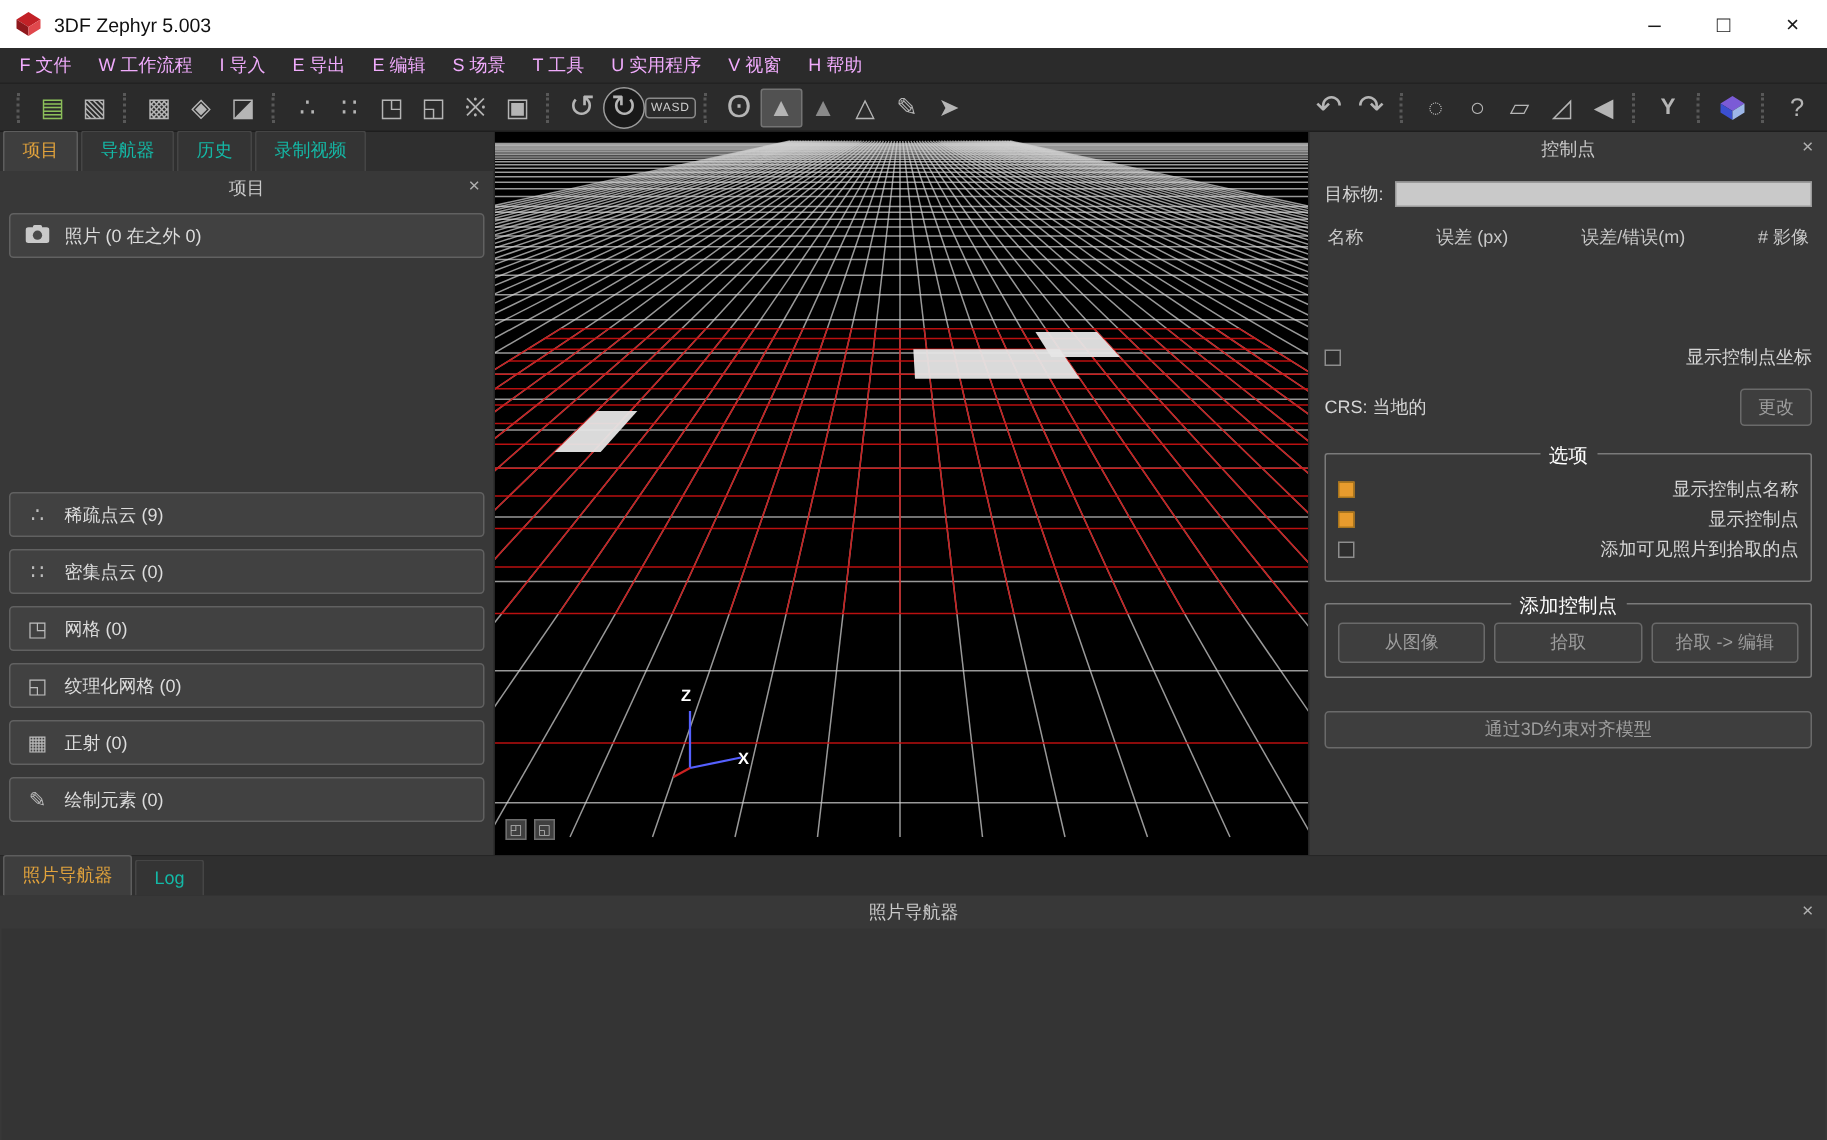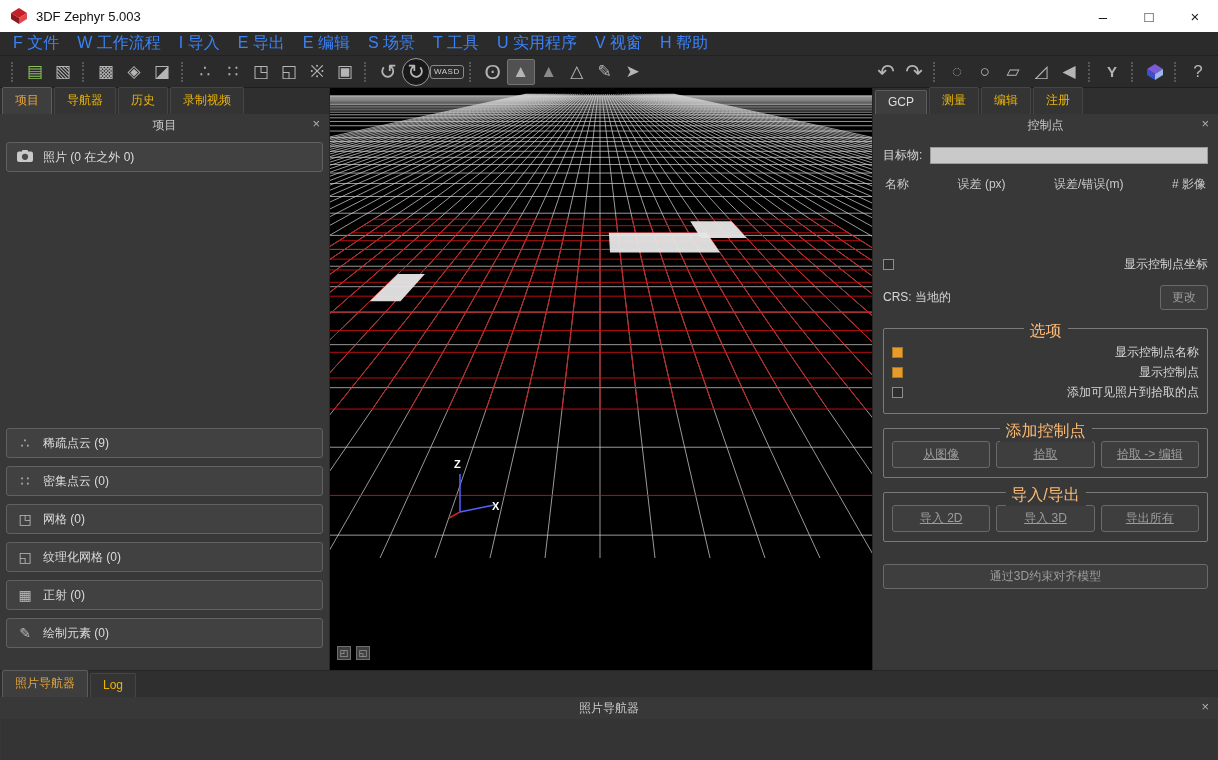--- a/index.html
+++ b/index.html
@@ -7,42 +7,42 @@
     font-family:"Liberation Sans", sans-serif; }
 
   
   .titlebar { height:32px; background:#ffffff; display:flex; align-items:center; padding-left:10px; }
   .titlebar .title { font-size:13px; color:#101010; margin-left:8px; }
   .win-btns { margin-left:auto; display:flex; height:100%; }
   .win-btn { width:46px; display:flex; align-items:center; justify-content:center; font-size:15px; color:#1a1a1a; }
 
   
   .menubar { height:24px; background:#2b2b2b; border-bottom:1px solid #222; display:flex; align-items:center; padding:0 4px; }
-  .menu-item { color:#3b82f6; font-size:16px; padding:0 9px; height:100%; display:flex; align-items:center; }
+  .menu-item { color:#f0abfc; font-size:12px; padding:0 9px; height:100%; display:flex; align-items:center; }
 
   
   .toolbar { height:32px; background:#2b2b2b; border-bottom:1px solid #1e1e1e; display:flex; align-items:center; padding:0 6px; }
   .tb-icon { min-width:28px; height:26px; display:flex; align-items:center; justify-content:center;
     color:#b5b5b5; font-size:17px; line-height:1; }
   .tb-icon.big { font-size:21px; }
   .tb-icon.green { color:#8cbf5a; }
   .tb-icon.dim { color:#8a8a8a; }
   .tb-icon.pressed { background:#515151; border:1px solid #747474; border-radius:2px; }
   .tb-icon.ring { border:1px solid #9c9c9c; border-radius:50%; background:#191919; width:28px; height:28px; }
   .tb-sep { width:5px; height:20px; border-left:2px dotted #585858; margin:0 5px; }
   .wasd { font-size:8px; border:1px solid #8a8a8a; border-radius:3px; padding:2px 3px; color:#cfcfcf; letter-spacing:0.5px; }
   .tb-spacer { flex:1; }
   .pick-tool { font-weight:bold; color:#b5b5b5; font-size:15px; }
 
   
-  .main { display:flex; height:582px; }
+  .main { display:flex; height:482px; }
 
   .panel { background:#383838; display:flex; flex-direction:column; }
   .tabs { height:26px; background:#2f2f2f; display:flex; align-items:flex-end; padding:0 2px; gap:2px; }
-  .tab { padding:4px 12px 5px; font-size:12px; color:#eab308; background:#343434;
+  .tab { padding:4px 12px 5px; font-size:12px; color:#14b8a6; background:#343434;
     border:1px solid #454545; border-bottom:none; border-radius:2px 2px 0 0; }
   .tab.selected { background:#3e3e3e; border-color:#5d5d5d; color:#e2a33c; }
   .tab.selected.light { color:#dedede; }
   .panel-header { height:22px; display:flex; align-items:center; justify-content:center; position:relative;
     color:#c9c9c9; font-size:12px; }
   .panel-close { position:absolute; right:9px; top:3px; color:#b0b0b0; font-size:13px; line-height:1; }
 
   
   .left-panel { width:330px; border-right:1px solid #262626; }
   .left-content { flex:1; display:flex; flex-direction:column; padding:6px 6px 14px;justify-content:center; }
@@ -67,23 +67,23 @@
   .table-head { display:flex; justify-content:space-between; color:#c9c9c9; padding:0 2px 4px;gap:24px; }
   .table-area { height:56px; }
   .check-row { display:flex; align-items:center; gap:7px; margin:3px 0;justify-content:space-between; }
   .checkbox { width:11px; height:11px; flex:none; border:1px solid #8d8d8d; background:#2e2e2e; }
   .checkbox.checked { background:#e79b2d; border-color:#a9751d; }
   .crs-row { display:flex; align-items:center; justify-content:space-between; margin:9px 0 4px; }
   .btn { background:#3e3e3e; border:1px solid #6a6a6a; border-radius:3px; color:#9d9d9d; font-size:12px;
     padding:3px 11px; text-align:center; white-space:nowrap; }
   .group { border:1px solid #7a7a7a; border-radius:2px; position:relative; margin-top:14px; padding:12px 8px 9px; }
   .group-title { position:absolute; top:-8px; left:50%; transform:translateX(-50%); background:#383838;
-    padding:0 6px; color:#fdba74; font-size:16px; white-space:nowrap; }
+    padding:0 6px; color:#ffffff; font-size:13px; white-space:nowrap; }
   .btn-row { display:flex; gap:6px; }
-  .btn-row .btn { flex:1; padding:4px 2px;text-decoration:underline; }
+  .btn-row .btn { flex:1; padding:4px 2px; }
   .align-btn { margin-top:22px; }
 
   
   .bottom-panel { height:230px; background:#383838; display:flex; flex-direction:column;
     border-top:1px solid #262626; position:relative; }
   .bottom-content { flex:1; background:#343434; margin:0 1px 8px; }
   .corner { position:absolute; bottom:0; width:10px; height:8px; background:#3d4ecf; }
   .corner.left { left:0; } .corner.right { right:0; }
 </style>
 </head>
@@ -396,26 +396,20 @@
       </svg>
     <span class="axis-label" style="left:124px; top:370px;">Z</span>
     <span class="axis-label" style="left:162px; top:412px;">X</span>
     <div class="vp-icons">
       <span class="vp-icon">◰</span>
       <span class="vp-icon">◱</span>
     </div>
   </div>
 
   <div class="panel right-panel">
-    <div class="tabs">
-      <span class="tab selected light">GCP</span>
-      <span class="tab">测量</span>
-      <span class="tab">编辑</span>
-      <span class="tab">注册</span>
-    </div>
     <div class="panel-header">
       <span>控制点</span>
       <span class="panel-close">×</span>
     </div>
     <div class="right-content">
       <div class="target-row">
         <span>目标物:</span>
         <input class="target-input" value="" style="">
       </div>
       <div class="table-head">
@@ -449,28 +443,20 @@
         </div>
       </div>
       <div class="group">
         <span class="group-title">添加控制点</span>
         <div class="btn-row">
           <span class="btn">从图像</span>
           <span class="btn">拾取</span>
           <span class="btn">拾取 -&gt; 编辑</span>
         </div>
       </div>
-      <div class="group">
-        <span class="group-title">导入/导出</span>
-        <div class="btn-row">
-          <span class="btn">导入 2D</span>
-          <span class="btn">导入 3D</span>
-          <span class="btn">导出所有</span>
-        </div>
-      </div>
       <span class="btn align-btn">通过3D约束对齐模型</span>
     </div>
   </div>
 </div>
 
 <div class="bottom-panel">
   <div class="tabs">
     <span class="tab selected">照片导航器</span>
     <span class="tab">Log</span>
   </div>

